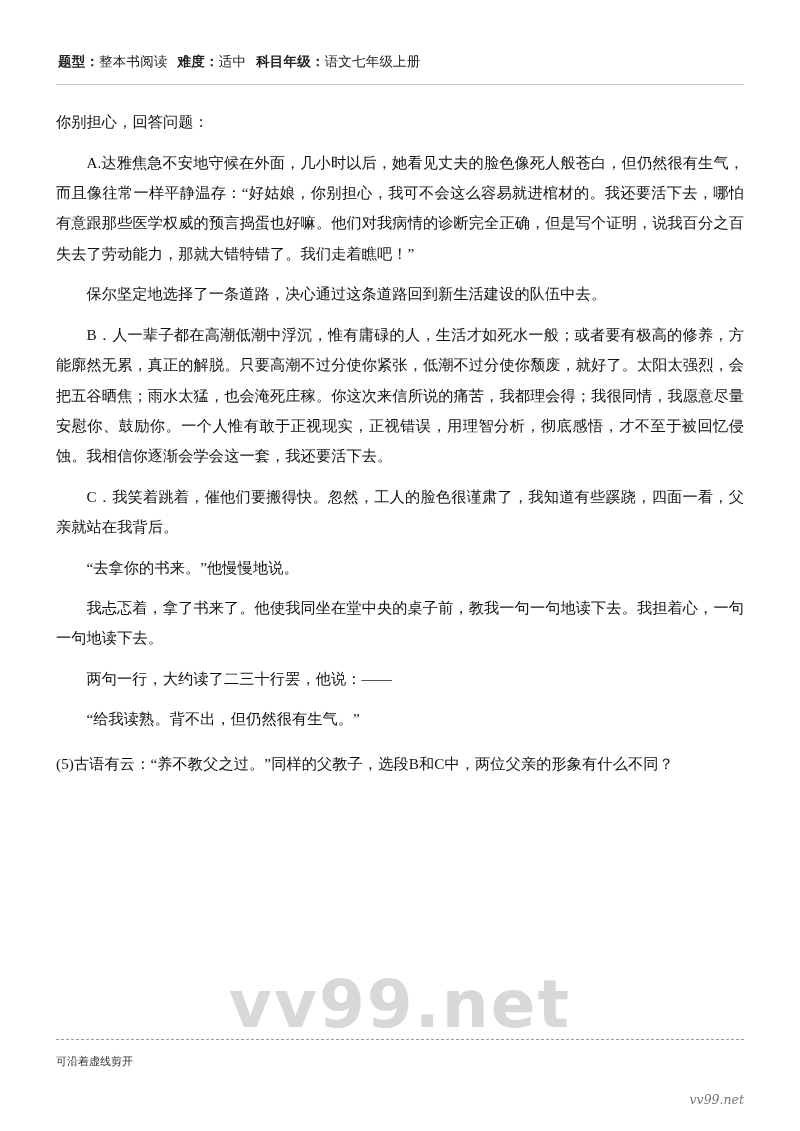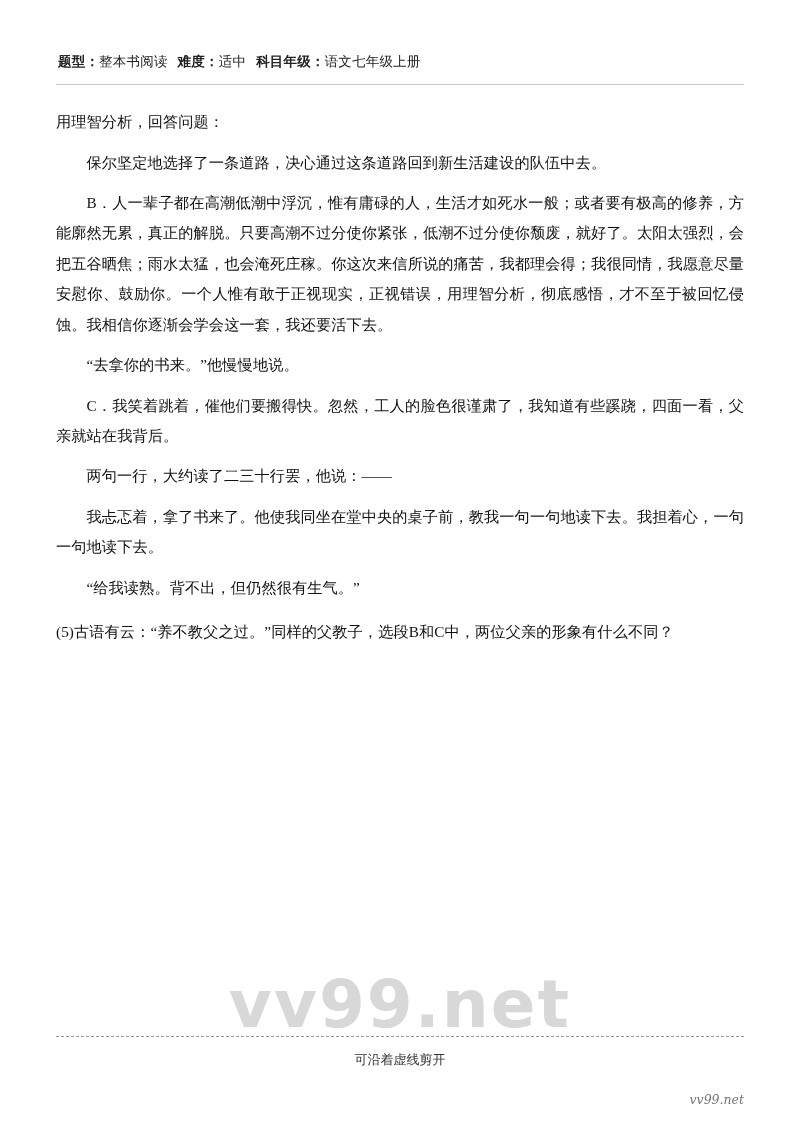--- a/index.html
+++ b/index.html
@@ -95,22 +95,21 @@
     right: 56px;
     bottom: 62px;
     z-index: 2;
   }
   .dash {
     border: 0;
     border-top: 1px dashed #9a9a9a;
     margin: 0;
   }
   .cut-label {
-    text-align: center;
-    font-size: 13px;
+    font-size: 11px;
     color: #333;
     margin-top: 14px;
     font-family: Liberation Mono, monospace;
   }
   
   .footer {
     position: absolute;
     right: 56px;
     bottom: 24px;
     font-size: 12.5px;
@@ -126,28 +125,29 @@
 <div class="page">
 
   <div class="meta-line">
     <span class="label">题型：</span><span class="value">整本书阅读</span><span class="meta-sep"></span><span class="label">难度：</span><span class="value">适中</span><span class="meta-sep"></span><span class="label">科目年级：</span><span class="value">语文七年级上册</span>
   </div>
 
   <hr class="rule">
 
   <div class="content">
 
-    <p class="p noindent">用理智分析，回答问题：</p>
+    <p class="p noindent">你别担心，回答问题：</p>
 
+    <p class="p indent">A.达雅焦急不安地守候在外面，几小时以后，她看见丈夫的脸色像死人般苍白，但仍然很有生气，而且像往常一样平静温存：“好姑娘，你别担心，我可不会这么容易就进棺材的。我还要活下去，哪怕有意跟那些医学权威的预言捣蛋也好嘛。他们对我病情的诊断完全正确，但是写个证明，说我百分之百失去了劳动能力，那就大错特错了。我们走着瞧吧！”</p>
     <p class="p indent">保尔坚定地选择了一条道路，决心通过这条道路回到新生活建设的队伍中去。</p>
     <p class="p indent">B．人一辈子都在高潮低潮中浮沉，惟有庸碌的人，生活才如死水一般；或者要有极高的修养，方能廓然无累，真正的解脱。只要高潮不过分使你紧张，低潮不过分使你颓废，就好了。太阳太强烈，会把五谷晒焦；雨水太猛，也会淹死庄稼。你这次来信所说的痛苦，我都理会得；我很同情，我愿意尽量安慰你、鼓励你。一个人惟有敢于正视现实，正视错误，用理智分析，彻底感悟，才不至于被回忆侵蚀。我相信你逐渐会学会这一套，我还要活下去。</p>
+    <p class="p indent">C．我笑着跳着，催他们要搬得快。忽然，工人的脸色很谨肃了，我知道有些蹊跷，四面一看，父亲就站在我背后。</p>
     <p class="p indent">“去拿你的书来。”他慢慢地说。</p>
-    <p class="p indent">C．我笑着跳着，催他们要搬得快。忽然，工人的脸色很谨肃了，我知道有些蹊跷，四面一看，父亲就站在我背后。</p>
+    <p class="p indent">我忐忑着，拿了书来了。他使我同坐在堂中央的桌子前，教我一句一句地读下去。我担着心，一句一句地读下去。</p>
     <p class="p indent">两句一行，大约读了二三十行罢，他说：——</p>
-    <p class="p indent">我忐忑着，拿了书来了。他使我同坐在堂中央的桌子前，教我一句一句地读下去。我担着心，一句一句地读下去。</p>
     <p class="p indent">“给我读熟。背不出，但仍然很有生气。”</p>
 
     <div class="q-block">
       <p class="q-line">(5)古语有云：“养不教父之过。”同样的父教子，选段B和C中，两位父亲的形象有什么不同？</p>
     </div>
 
   </div>
 
   <div class="watermark">vv99.net</div>
 

